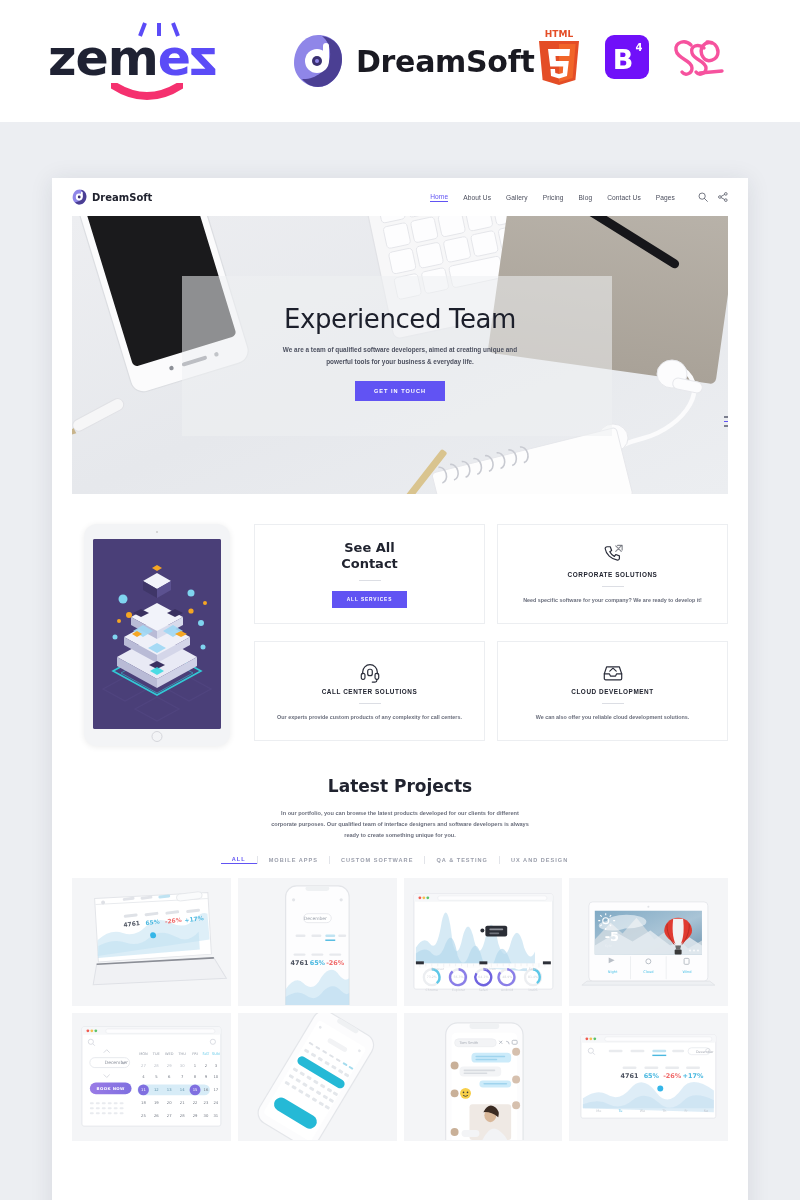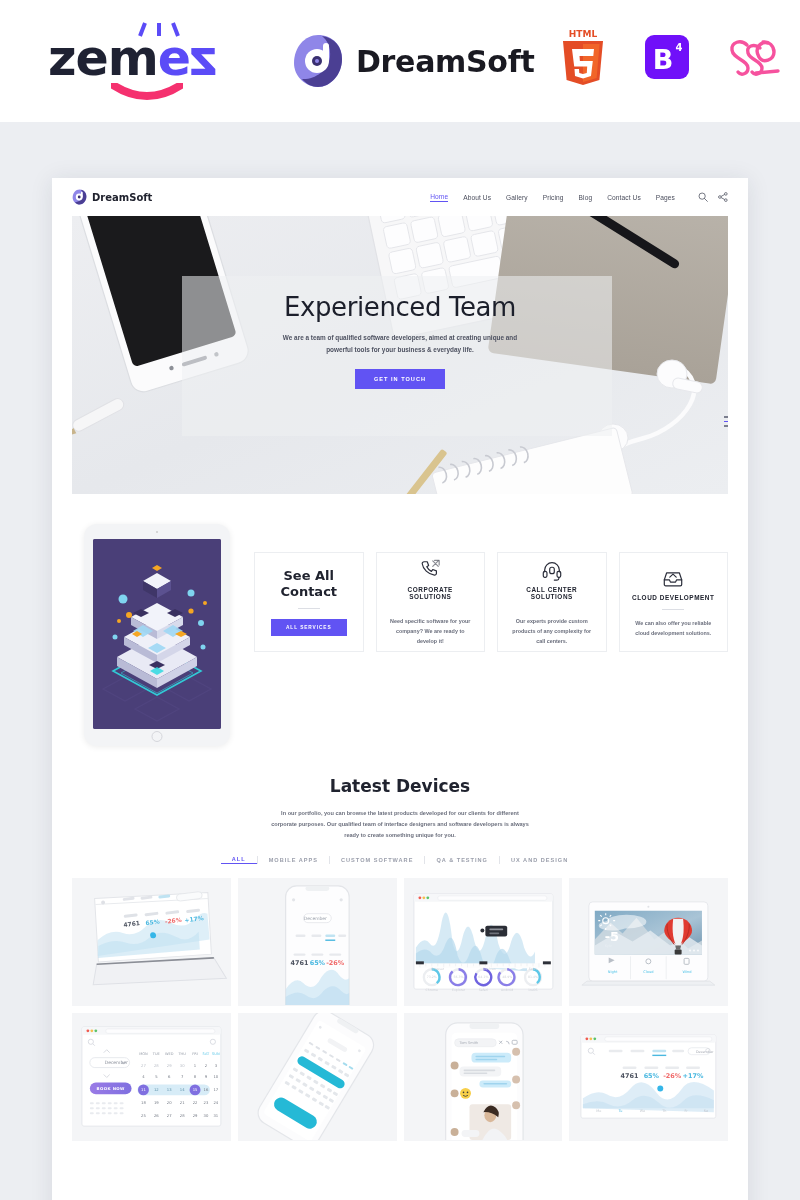--- a/index.html
+++ b/index.html
@@ -34,21 +34,21 @@
   .ds-logo-wrap {
     position: absolute; left: 292px; top: 33px;
     display: flex; align-items: center; gap: 12px;
   }
   .ds-logo-mark { width: 52px; height: 56px; }
   .ds-logo-text {
     font-family: "DejaVu Sans", sans-serif;
     font-size: 30px; font-weight: 600; color: #1a1a22; letter-spacing: -0.3px;
   }
 
-  .techlogos { position: absolute; left: 558px; top: 28px; display: flex; align-items: center; gap: 36px; }
+  .techlogos { position: absolute; left: 534px; top: 28px; display: flex; align-items: center; gap: 20px; }
   .tech-html5 { width: 50px; height: 58px; }
   .tech-bs { width: 46px; height: 46px; }
   .tech-sass { width: 56px; height: 44px; }
 
   
   .preview-area { position: relative; width: 800px; height: 1078px; background: #eceef2; }
   .site {
     position: absolute; left: 52px; top: 56px;
     width: 696px; height: 1050px;
     background: #fff;
@@ -74,21 +74,21 @@
   .ic { width: 10px; height: 10px; display: block; }
 
   
   .hero {
     position: relative; margin: 0 20px; height: 278px;
     background: linear-gradient(140deg,#eceef1 0%,#e7e9ed 35%,#eff0f3 70%,#e9ebef 100%);
     overflow: hidden;
   }
   .hero-photo { position: absolute; inset: 0; }
   .hero-copy {
-    position: absolute; left: 0; right: 0; top: 76px;
+    position: absolute; left: 0; right: 0; top: 88px;
     text-align: center; z-index: 4;
   }
   .hero-title {
     font-family: "DejaVu Sans", sans-serif;
     font-size: 26px; font-weight: 500; color: #1c1f2b;
     letter-spacing: -0.4px;
   }
   .hero-sub {
     margin: 10px auto 0; max-width: 250px;
     font-size: 6.4px; line-height: 1.85; color: #4d5160; font-weight: 600;
@@ -109,21 +109,21 @@
   .tablet-col { width: 170px; display: flex; justify-content: center; }
   .tablet {
     width: 146px; height: 222px; background: #f3f4f6;
     border-radius: 13px; padding: 15px 9px 17px; position: relative;
     box-shadow: 0 1px 6px rgba(0,0,0,.08);
   }
   .tablet-cam { position: absolute; top: 7px; left: 50%; transform: translateX(-50%); width: 2px; height: 2px; border-radius: 50%; background: #ccc; }
   .tablet-home { position: absolute; bottom: 4px; left: 50%; transform: translateX(-50%); width: 11px; height: 11px; border: 1px solid #d6d7dc; border-radius: 50%; }
   .tablet-screen { width: 100%; height: 100%; background: #4a3f78; border-radius: 2px; overflow: hidden; }
 
-  .cards-col { flex: 1; display: grid; grid-template-columns: 1fr 1fr 1fr 1fr; gap: 12px; padding-left: 12px; margin-top: 28px; }
+  .cards-col { flex: 1; display: grid; grid-template-columns: 1fr 1fr; gap: 12px; padding-left: 12px; }
   .svc-card {
     border: 1px solid #eceef1; background: #fff;
     height: 100px; display: flex; flex-direction: column;
     align-items: center; justify-content: center; text-align: center;
     padding: 8px 12px; position: relative;
   }
   .svc-title-big {
     font-family: "DejaVu Sans", sans-serif;
     font-size: 13px; font-weight: 700; color: #20232f; line-height: 1.2;
   }
@@ -508,21 +508,21 @@
         </div>
         <div class="svc-name">CLOUD DEVELOPMENT</div>
         <div class="svc-rule"></div>
         <div class="svc-desc">We can also offer you reliable cloud development solutions.</div>
       </div>
 
     </div>
   </div>
 
   <div class="projects">
-    <div class="proj-title">Latest Devices</div>
+    <div class="proj-title">Latest Projects</div>
     <div class="proj-desc">In our portfolio, you can browse the latest products developed for our clients for different corporate purposes. Our qualified team of interface designers and software developers is always ready to create something unique for you.</div>
 
     <div class="proj-filters">
       <span class="pf active">ALL</span>
       <span class="pf-sep"></span>
       <span class="pf">MOBILE APPS</span>
       <span class="pf-sep"></span>
       <span class="pf">CUSTOM SOFTWARE</span>
       <span class="pf-sep"></span>
       <span class="pf">QA &amp; TESTING</span>

